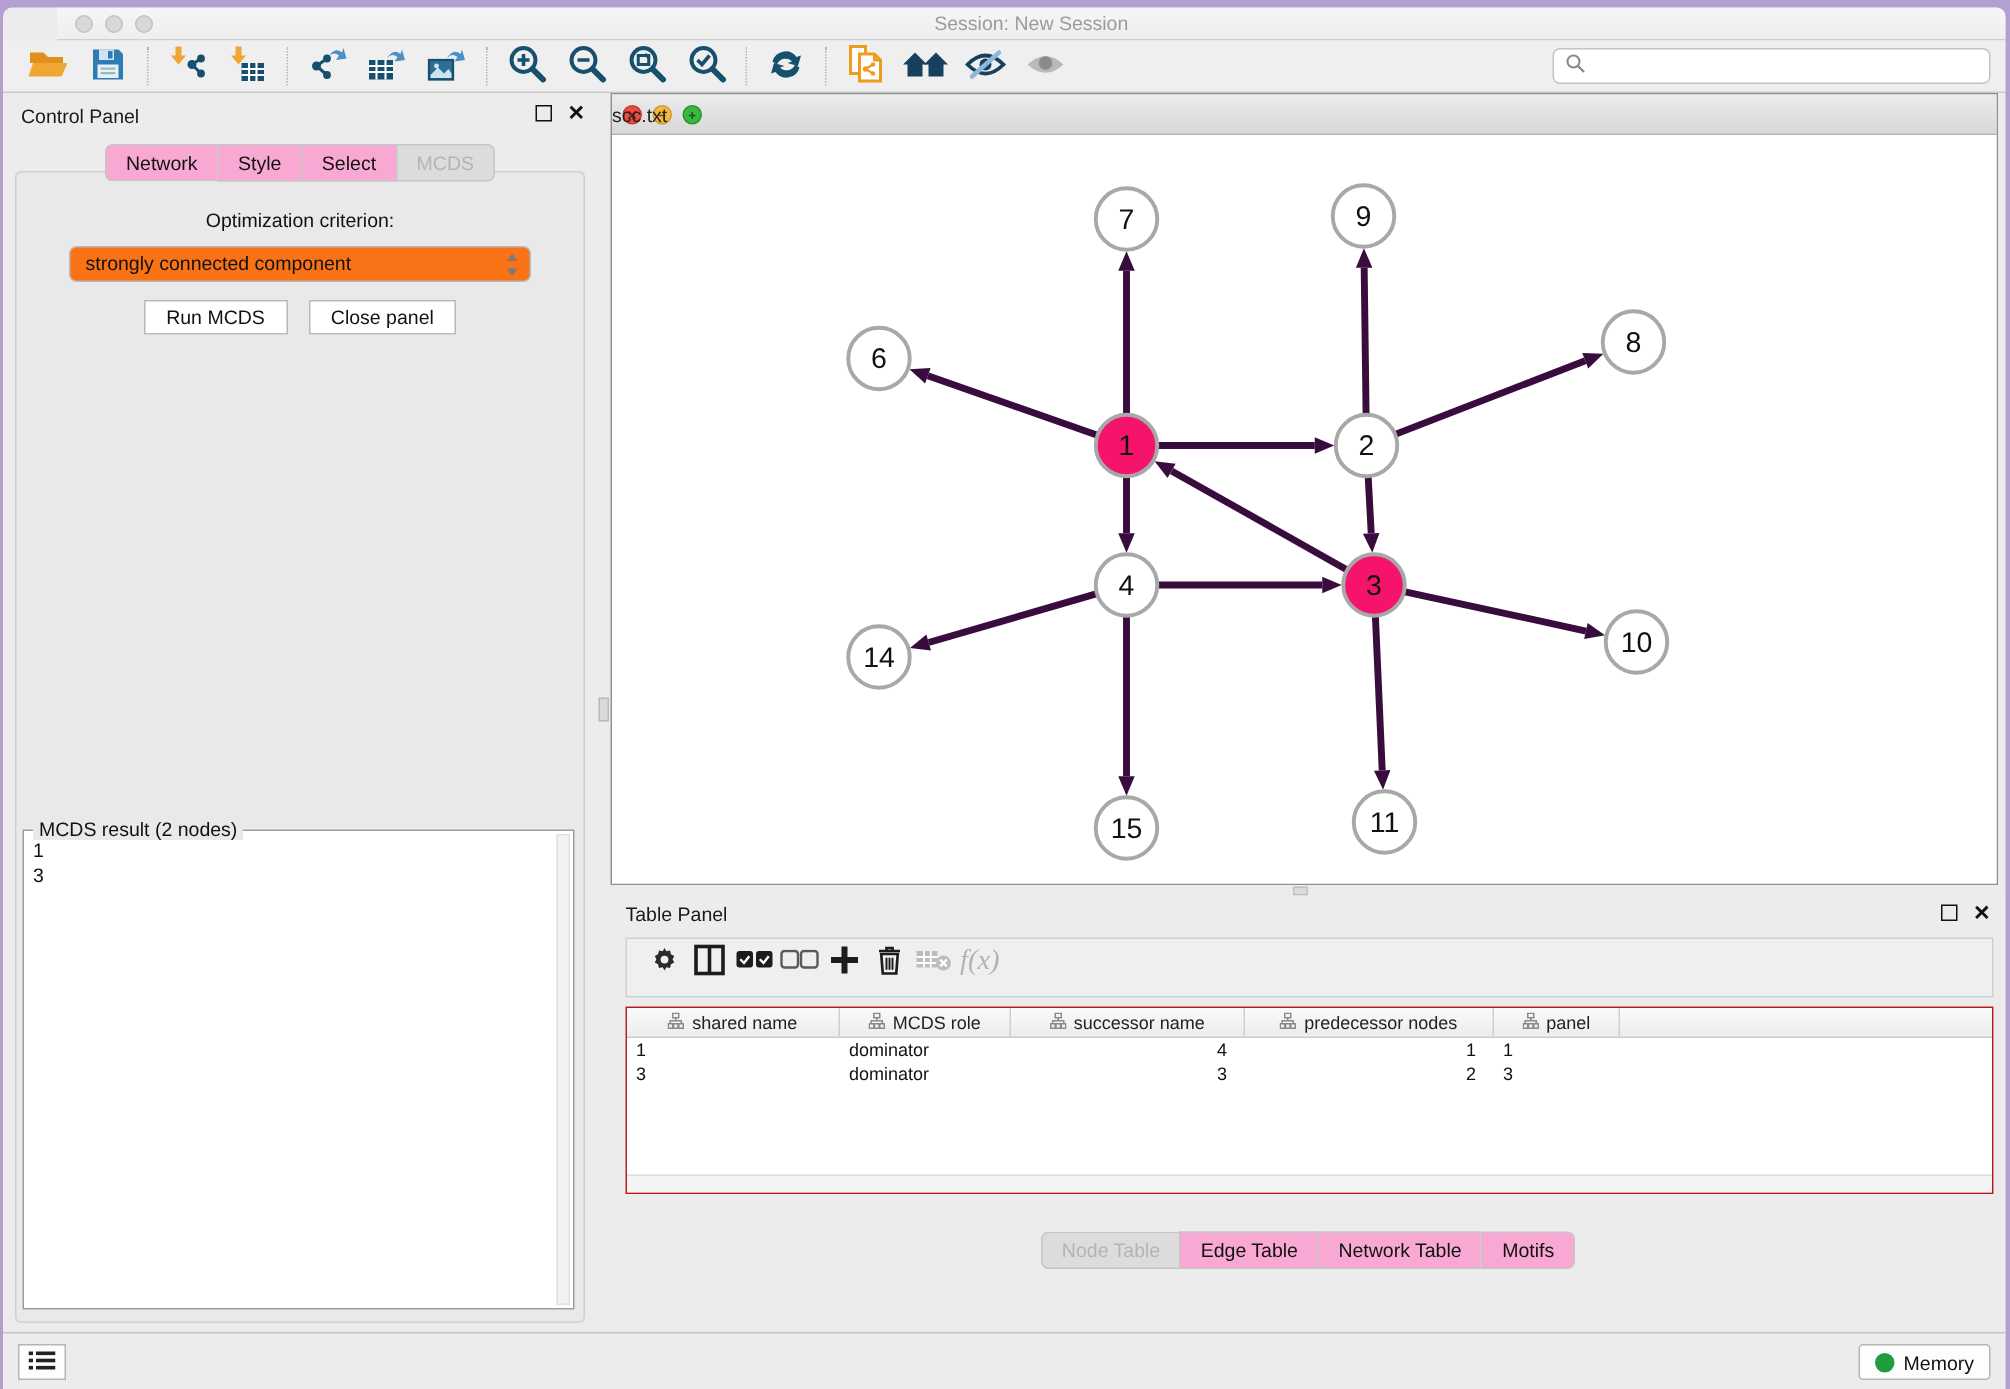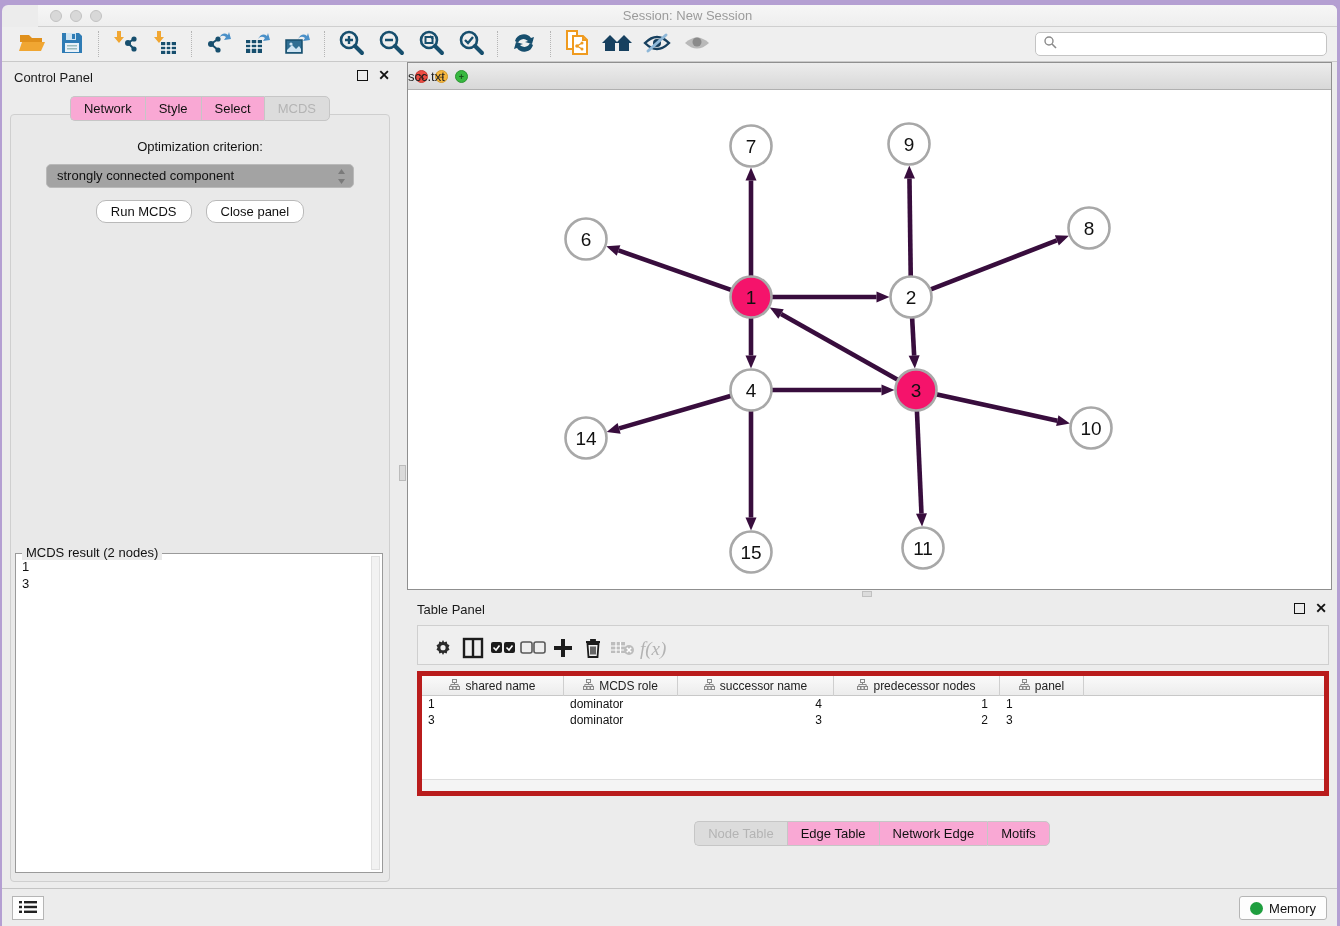--- a/index.html
+++ b/index.html
@@ -44,27 +44,27 @@
   .cp-tabs { display:flex; justify-content:center; margin-top:2px; position:relative; z-index:2; }
   .tab { font-size:13px; padding:4px 13px; background:#f9a8d4; border:1px solid #c6c6c6;
          border-right:none; color:#111; cursor:pointer; }
   .tab:first-child { border-radius:5px 0 0 5px; }
   .tab:last-child { border-right:1px solid #c6c6c6; border-radius:0 5px 5px 0; }
   .tab.disabled-selected { background:#dcdcdc; color:#b4b4b4; }
 
   .cp-body { position:absolute; left:8px; right:8px; top:52px; bottom:6px;
              background:#e9e9e9; border:1px solid #cfcfcf; border-radius:4px; }
   .opt-label { text-align:center; margin-top:24px; font-size:13px; color:#111; }
-  .opt-select { margin:10px auto 0 auto; width:308px; height:24px; background:#a3a3a3;
+  .opt-select { margin:10px auto 0 auto; width:308px; height:24px; background:#f97316;
                 border:1px solid #b9b9b9; border-radius:5px; position:relative;
                 font-size:13px; color:#111; line-height:22px; padding-left:10px; cursor:pointer; }
   .stepper { position:absolute; right:7px; top:3px; width:9px; height:17px; }
   .stepper svg { display:block; }
   .btn-row { display:flex; justify-content:center; gap:14px; margin-top:12px; }
-  .mac-btn { background:#ffffff; border:1px solid #b9b9b9; border-radius:10px;
+  .mac-btn { background:#ffffff; border:1px solid #b9b9b9; border-radius:0;
              font-size:13px; color:#111; padding:3px 14px; cursor:pointer;
              font-family:"Liberation Sans",sans-serif; }
 
   .result-group { position:absolute; left:4px; right:6px; top:438px; bottom:8px;
                   border:1px solid #9a9a9a; background:#ffffff; }
   .result-legend { position:absolute; top:-9px; left:6px; background:#e9e9e9;
                    font-size:13px; color:#111; padding:0 4px; }
   .result-list { position:absolute; inset:4px 12px 2px 6px; font-size:13px; color:#111;
                  line-height:17px; overflow:hidden; }
   .result-vscroll { position:absolute; top:2px; bottom:2px; right:2px; width:9px;
@@ -94,27 +94,27 @@
                  background:#dcdcdc; border:1px solid #c0c0c0; }
 
   
   .table-panel { position:absolute; left:405px; top:535px; right:0; bottom:0; background:#ececec; }
   .tp-header { height:24px; position:relative; }
   .tp-title { position:absolute; left:10px; top:5px; font-size:13px; color:#1a1a1a; }
   .tp-icons { position:absolute; right:10px; top:6px; display:flex; gap:10px; align-items:center; }
 
   .tp-toolbar { position:absolute; left:10px; right:8px; top:28px; height:40px;
                 background:#efefef; border:1px solid #cfcfcf;
-                display:flex; align-items:flex-end; gap:4px; padding-left:12px; }
+                display:flex; align-items:flex-start; gap:4px; padding-left:12px; }
   .tpbtn { background:none; border:none; cursor:pointer; display:flex; align-items:center;
            justify-content:center; height:30px; min-width:26px; }
   .fx-label { font-family:"Liberation Serif",serif; font-style:italic; font-size:19px; color:#b3b3b3; }
 
   .data-table { position:absolute; left:10px; right:8px; top:74px; bottom:92px;
-                background:#ffffff; border:5px solid #b91c1c; overflow:hidden; }
+                background:#ffffff; border:1px solid #b91c1c; overflow:hidden; }
   .thead { display:flex; height:20px; background:linear-gradient(#fafafa,#ececec);
            border-bottom:1px solid #c8c8c8; }
   .th { display:flex; align-items:center; justify-content:center; gap:5px;
         font-size:12px; color:#222; border-right:1px solid #cfcfcf; height:20px; cursor:pointer; }
   .trow { display:flex; height:16px; }
   .td { font-size:12px; color:#111; padding:1px 6px 0 6px; white-space:nowrap; overflow:hidden; }
   .td.right { text-align:right; padding-right:12px; }
   .hscroll { position:absolute; left:0; right:0; bottom:0; height:12px;
              background:#f4f4f4; border-top:1px solid #ddd; }
 
@@ -524,21 +524,21 @@
               <div class="td right" style="width: 166px;">2</div>
               <div class="td" style="width: 84px;">3</div>
             </div>
           </div>
         <div class="hscroll"></div>
       </div>
 
       <div class="tp-tabs">
           <div class="tab disabled-selected">Node Table</div>
           <div class="tab">Edge Table</div>
-          <div class="tab">Network Edge</div>
+          <div class="tab">Network Table</div>
           <div class="tab">Motifs</div>
         </div>
     </div>
 
   </div>
 
   <div class="statusbar">
     <button class="list-btn">
       <span><svg width="18" height="14" viewBox="0 0 18 14">
             <rect x="0" y="1" width="3" height="2.4" fill="#222"></rect>

